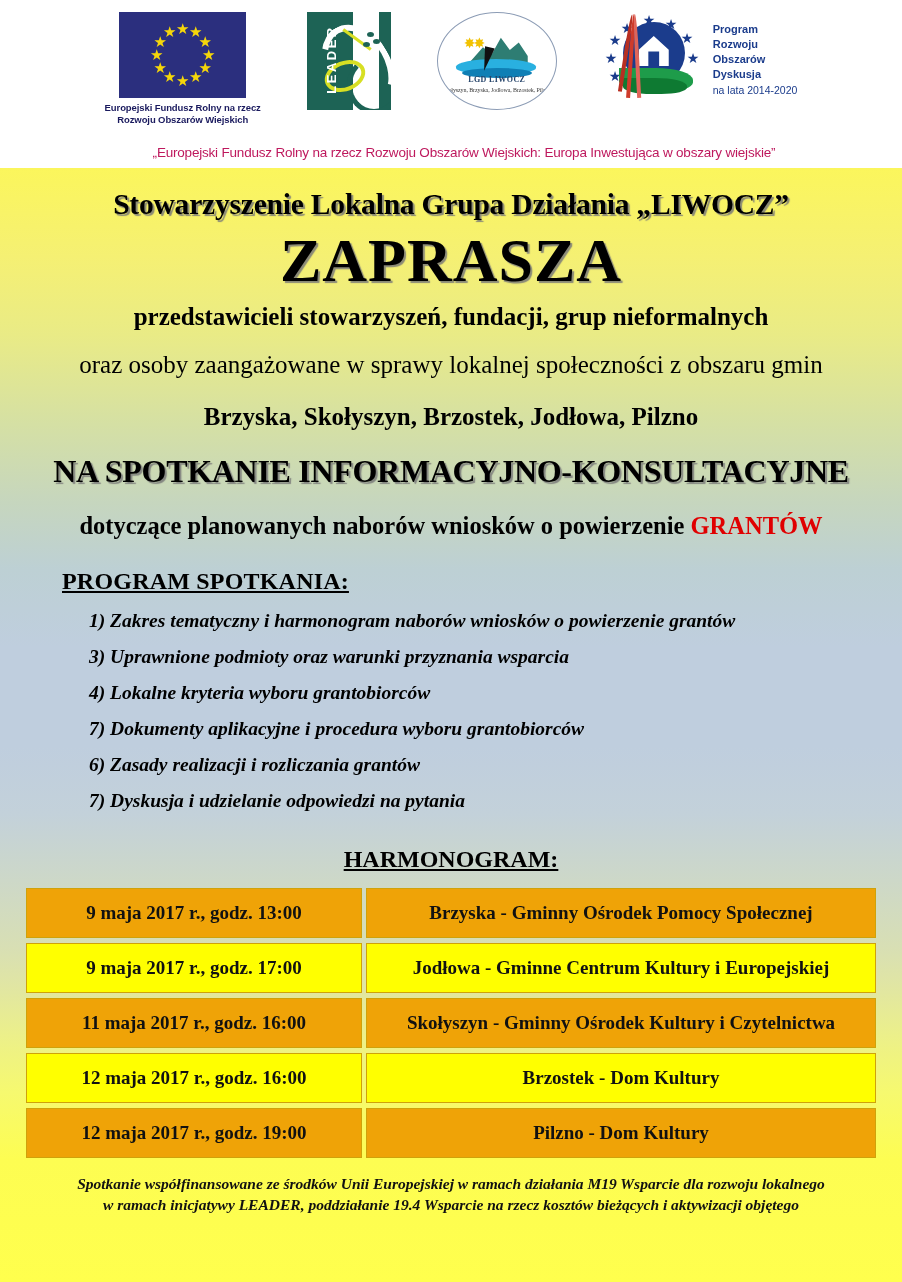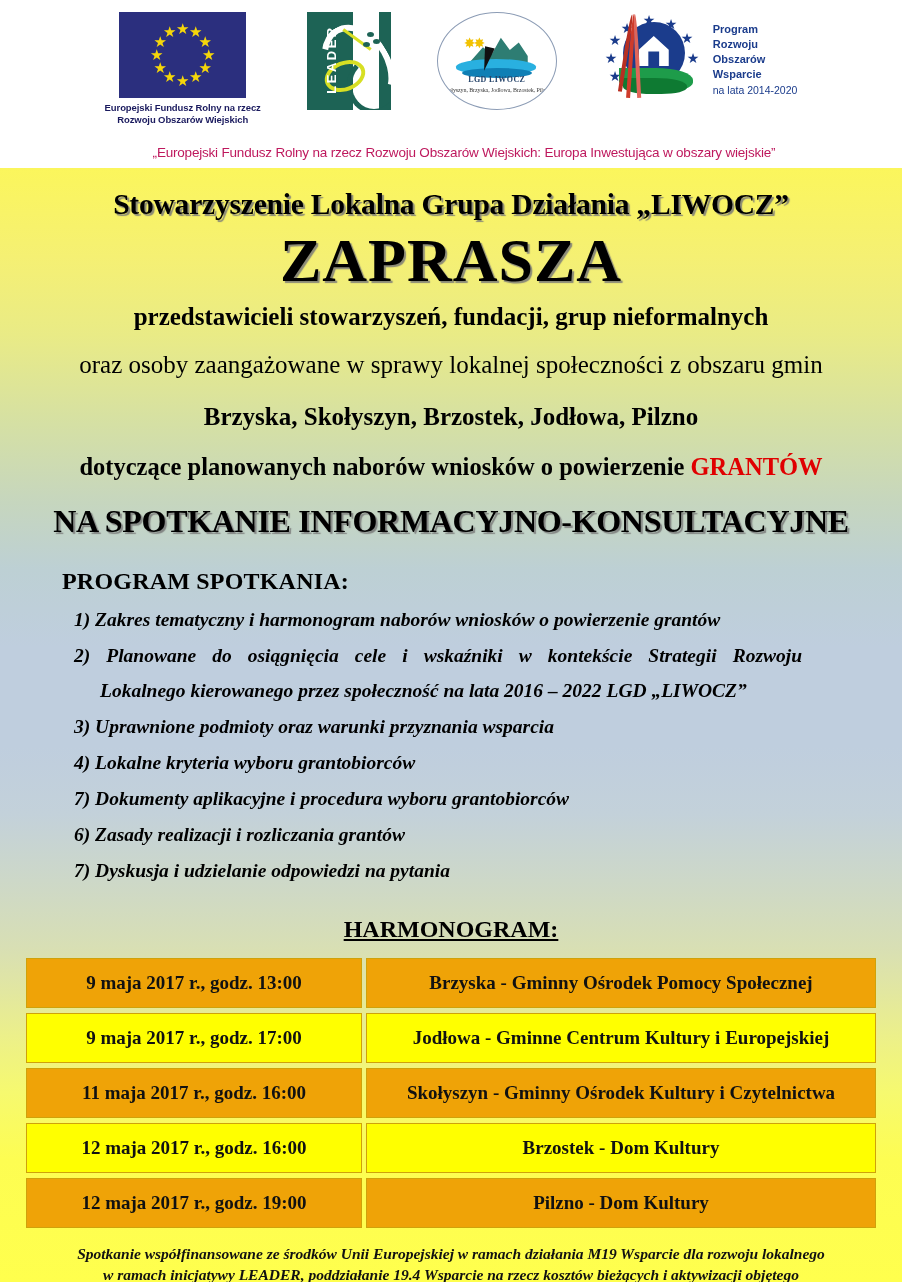--- a/index.html
+++ b/index.html
@@ -388,26 +388,27 @@
 
   
   .program {
     margin-top: 28px;
     padding-left: 48px;
     padding-right: 36px;
   }
   .program-title {
     font-size: 24px;
     font-weight: bold;
+    text-decoration: underline;
     color: #000000;
     letter-spacing: 0.2px;
   }
   .program ol {
     list-style: none;
-    margin: 0;
+    margin: 15px;
     padding: 0;
   }
   .program li {
     font-size: 19.5px;
     font-style: italic;
     font-weight: bold;
     color: #000000;
     margin-top: 14px;
     padding-left: 12px;
   }
@@ -532,45 +533,44 @@
           <div class="prow-field"></div>
           <div class="prow-field2"></div>
           <div class="prow-wheat c"></div>
           <div class="prow-wheat"></div>
           <div class="prow-wheat b"></div>
         </div>
         <div>
           <div class="prow-text"><b>Program</b></div>
           <div class="prow-text"><b>Rozwoju</b></div>
           <div class="prow-text"><b>Obszarów</b></div>
-          <div class="prow-text"><b>Wsparcie</b></div>
+          <div class="prow-text"><b>Dyskusja</b></div>
           <div class="prow-years">na lata 2014-2020</div>
         </div>
       </div>
     </div>
   </div>
 
   <div class="header-slogan">„Europejski Fundusz Rolny na rzecz Rozwoju Obszarów Wiejskich: Europa Inwestująca w obszary wiejskie”</div>
 </div>
 
 <div class="poster">
 
   <div class="line l-org shadowed">Stowarzyszenie Lokalna Grupa Działania „LIWOCZ”</div>
   <div class="line l-zaprasza shadowed">ZAPRASZA</div>
   <div class="line l-sub1">przedstawicieli stowarzyszeń, fundacji, grup nieformalnych</div>
   <div class="line l-sub2">oraz osoby zaangażowane w sprawy lokalnej społeczności z obszaru gmin</div>
   <div class="line l-gminy">Brzyska, Skołyszyn, Brzostek, Jodłowa,  Pilzno</div>
+  <div class="line l-spotkanie shadowed">NA SPOTKANIE INFORMACYJNO-KONSULTACYJNE</div>
   <div class="line l-dotyczace"><span>dotyczące planowanych naborów wniosków o powierzenie </span><span class="granty">GRANTÓW</span></div>
-  <div class="line l-spotkanie shadowed">NA SPOTKANIE INFORMACYJNO-KONSULTACYJNE</div>
 
   <div class="program">
     <div class="program-title">PROGRAM SPOTKANIA:</div>
     <ol>
       <li><span>1) Zakres tematyczny i harmonogram naborów wniosków o powierzenie grantów</span></li>
-      <li class="justified"><span>2) Planowane do osiągnięcia cele i wskaźniki w kontekście Strategii Rozwoju</span><span class="cont">Lokalnego kierowanego przez społeczność na lata 2016 – 2022 LGD „LIWOCZ”</span></li>
       <li><span>3) Uprawnione podmioty oraz warunki przyznania wsparcia</span></li>
       <li><span>4) Lokalne kryteria wyboru grantobiorców</span></li>
       <li><span>7) Dokumenty aplikacyjne i procedura wyboru grantobiorców</span></li>
       <li><span>6) Zasady realizacji i rozliczania grantów</span></li>
       <li><span>7) Dyskusja i udzielanie odpowiedzi na pytania</span></li>
     </ol>
   </div>
 
   <div class="harmo-title">HARMONOGRAM:</div>
   <table class="schedule">

